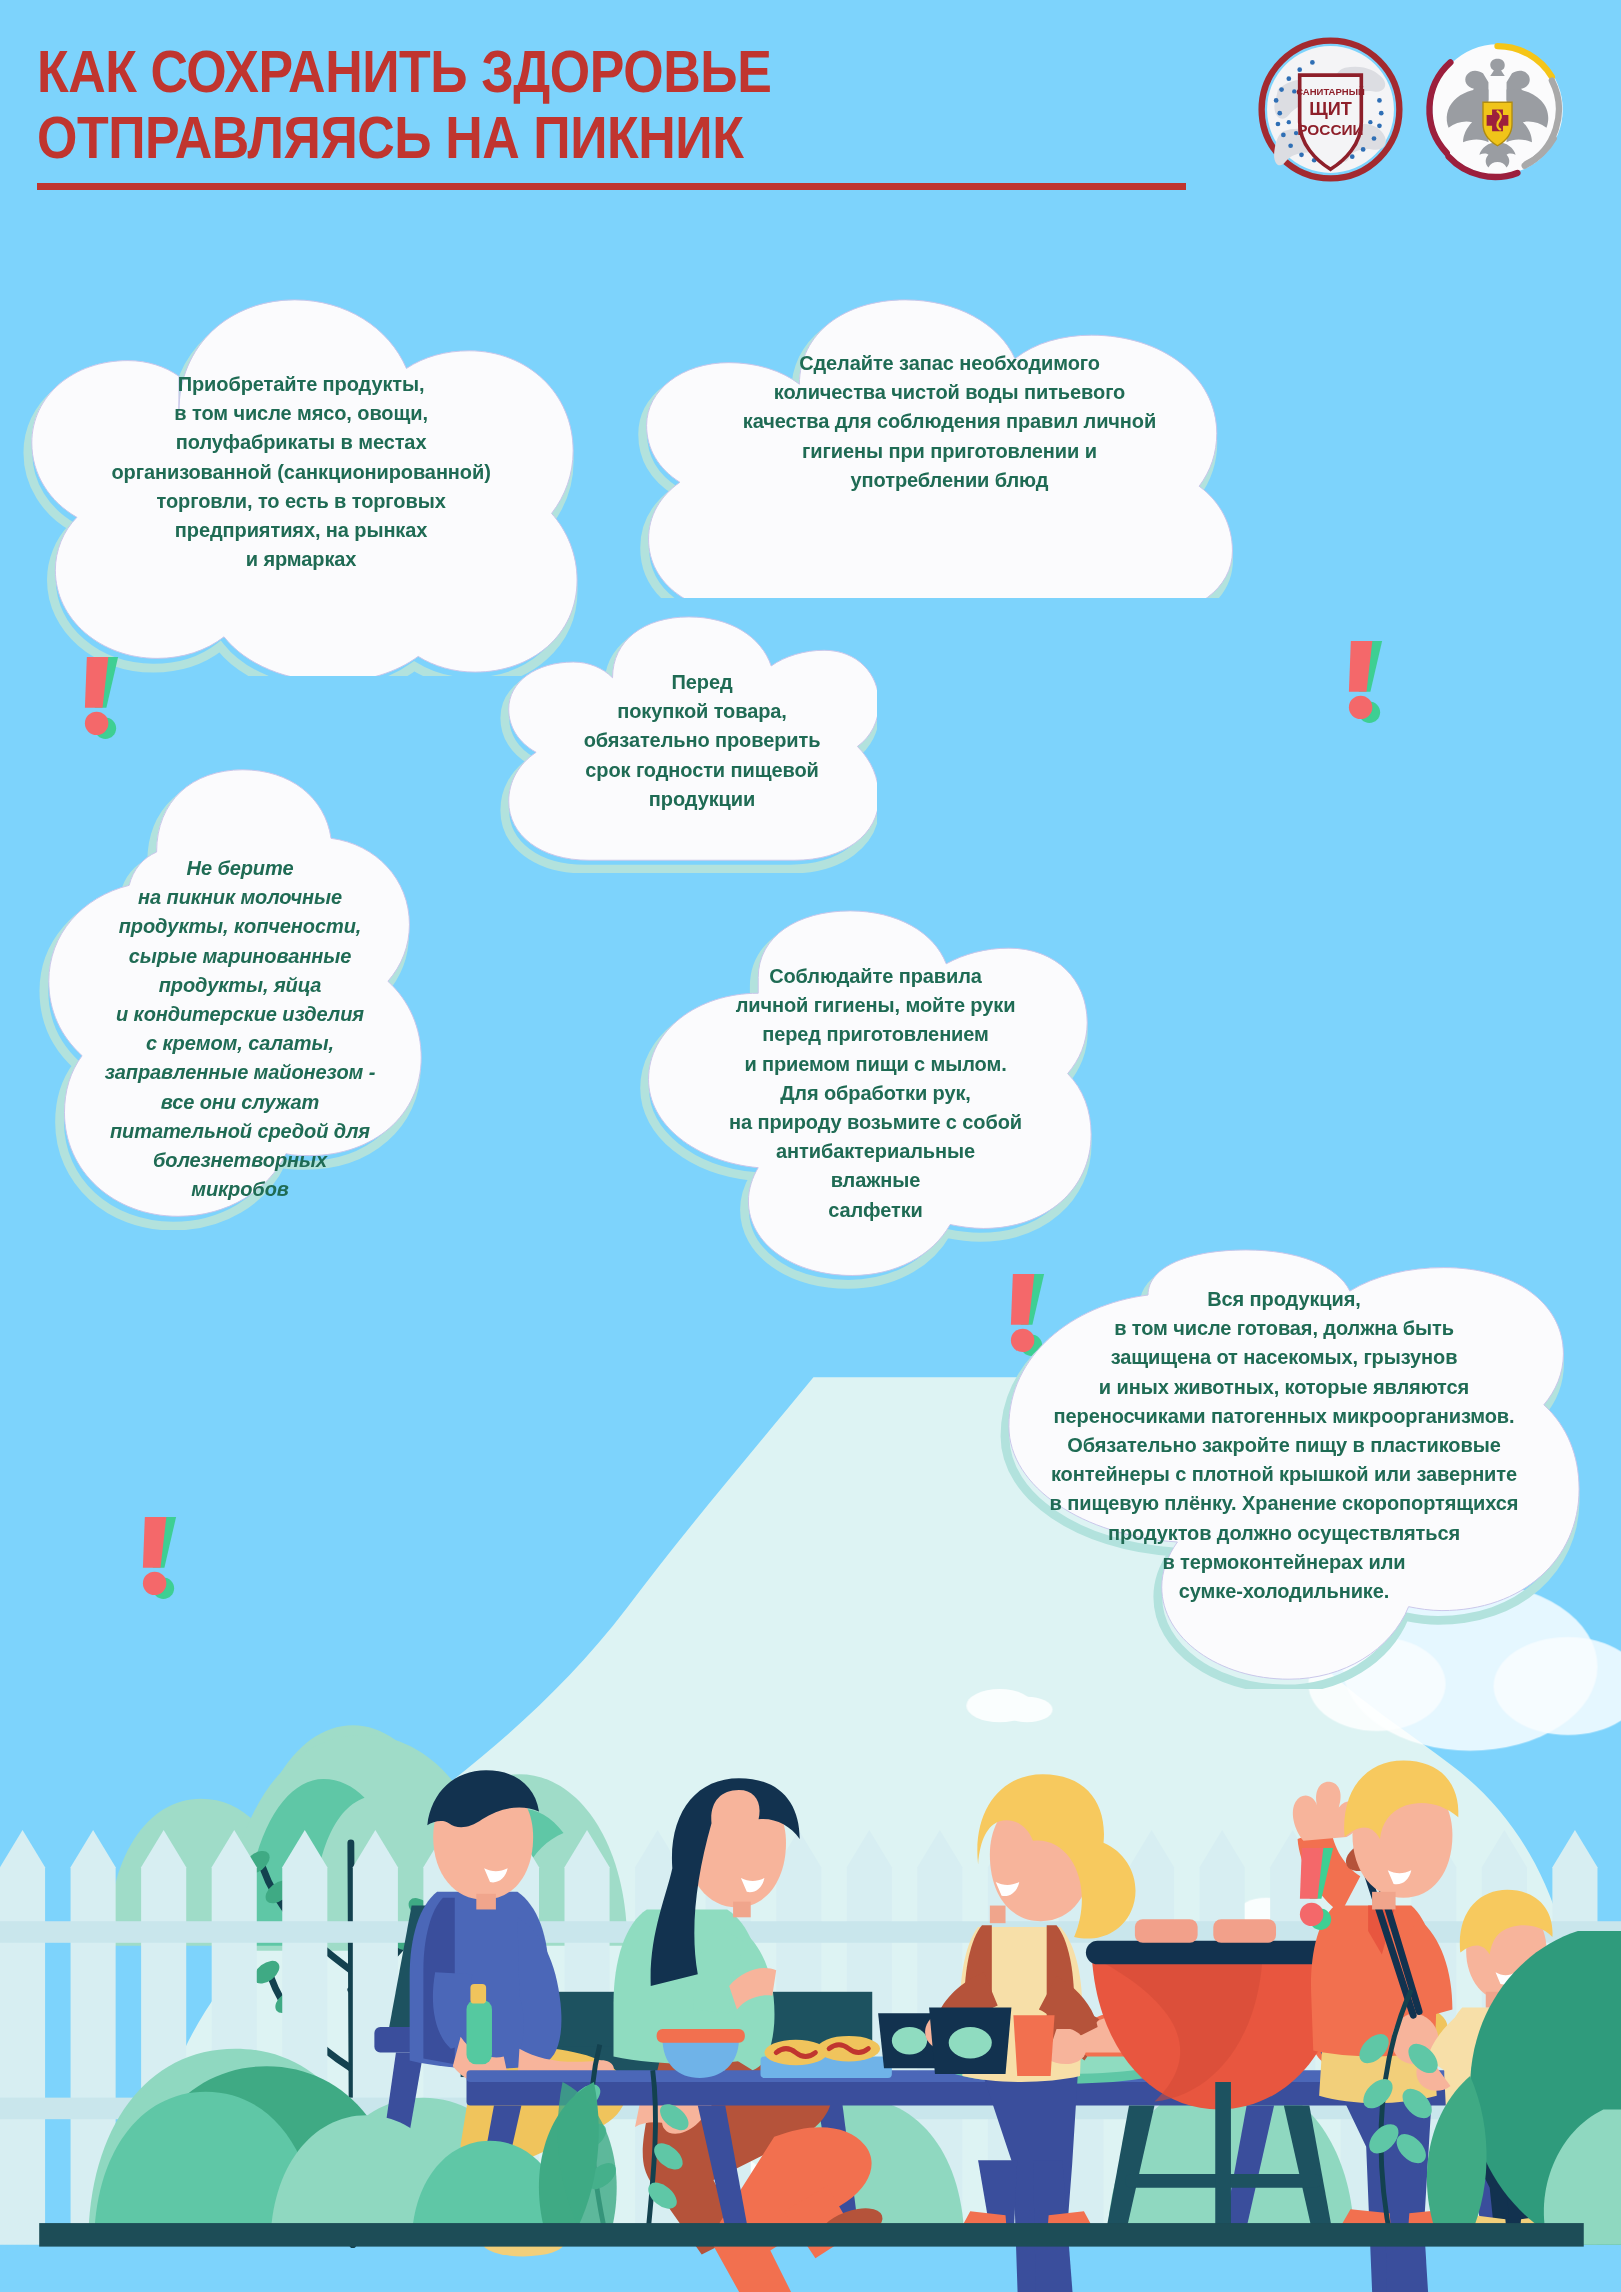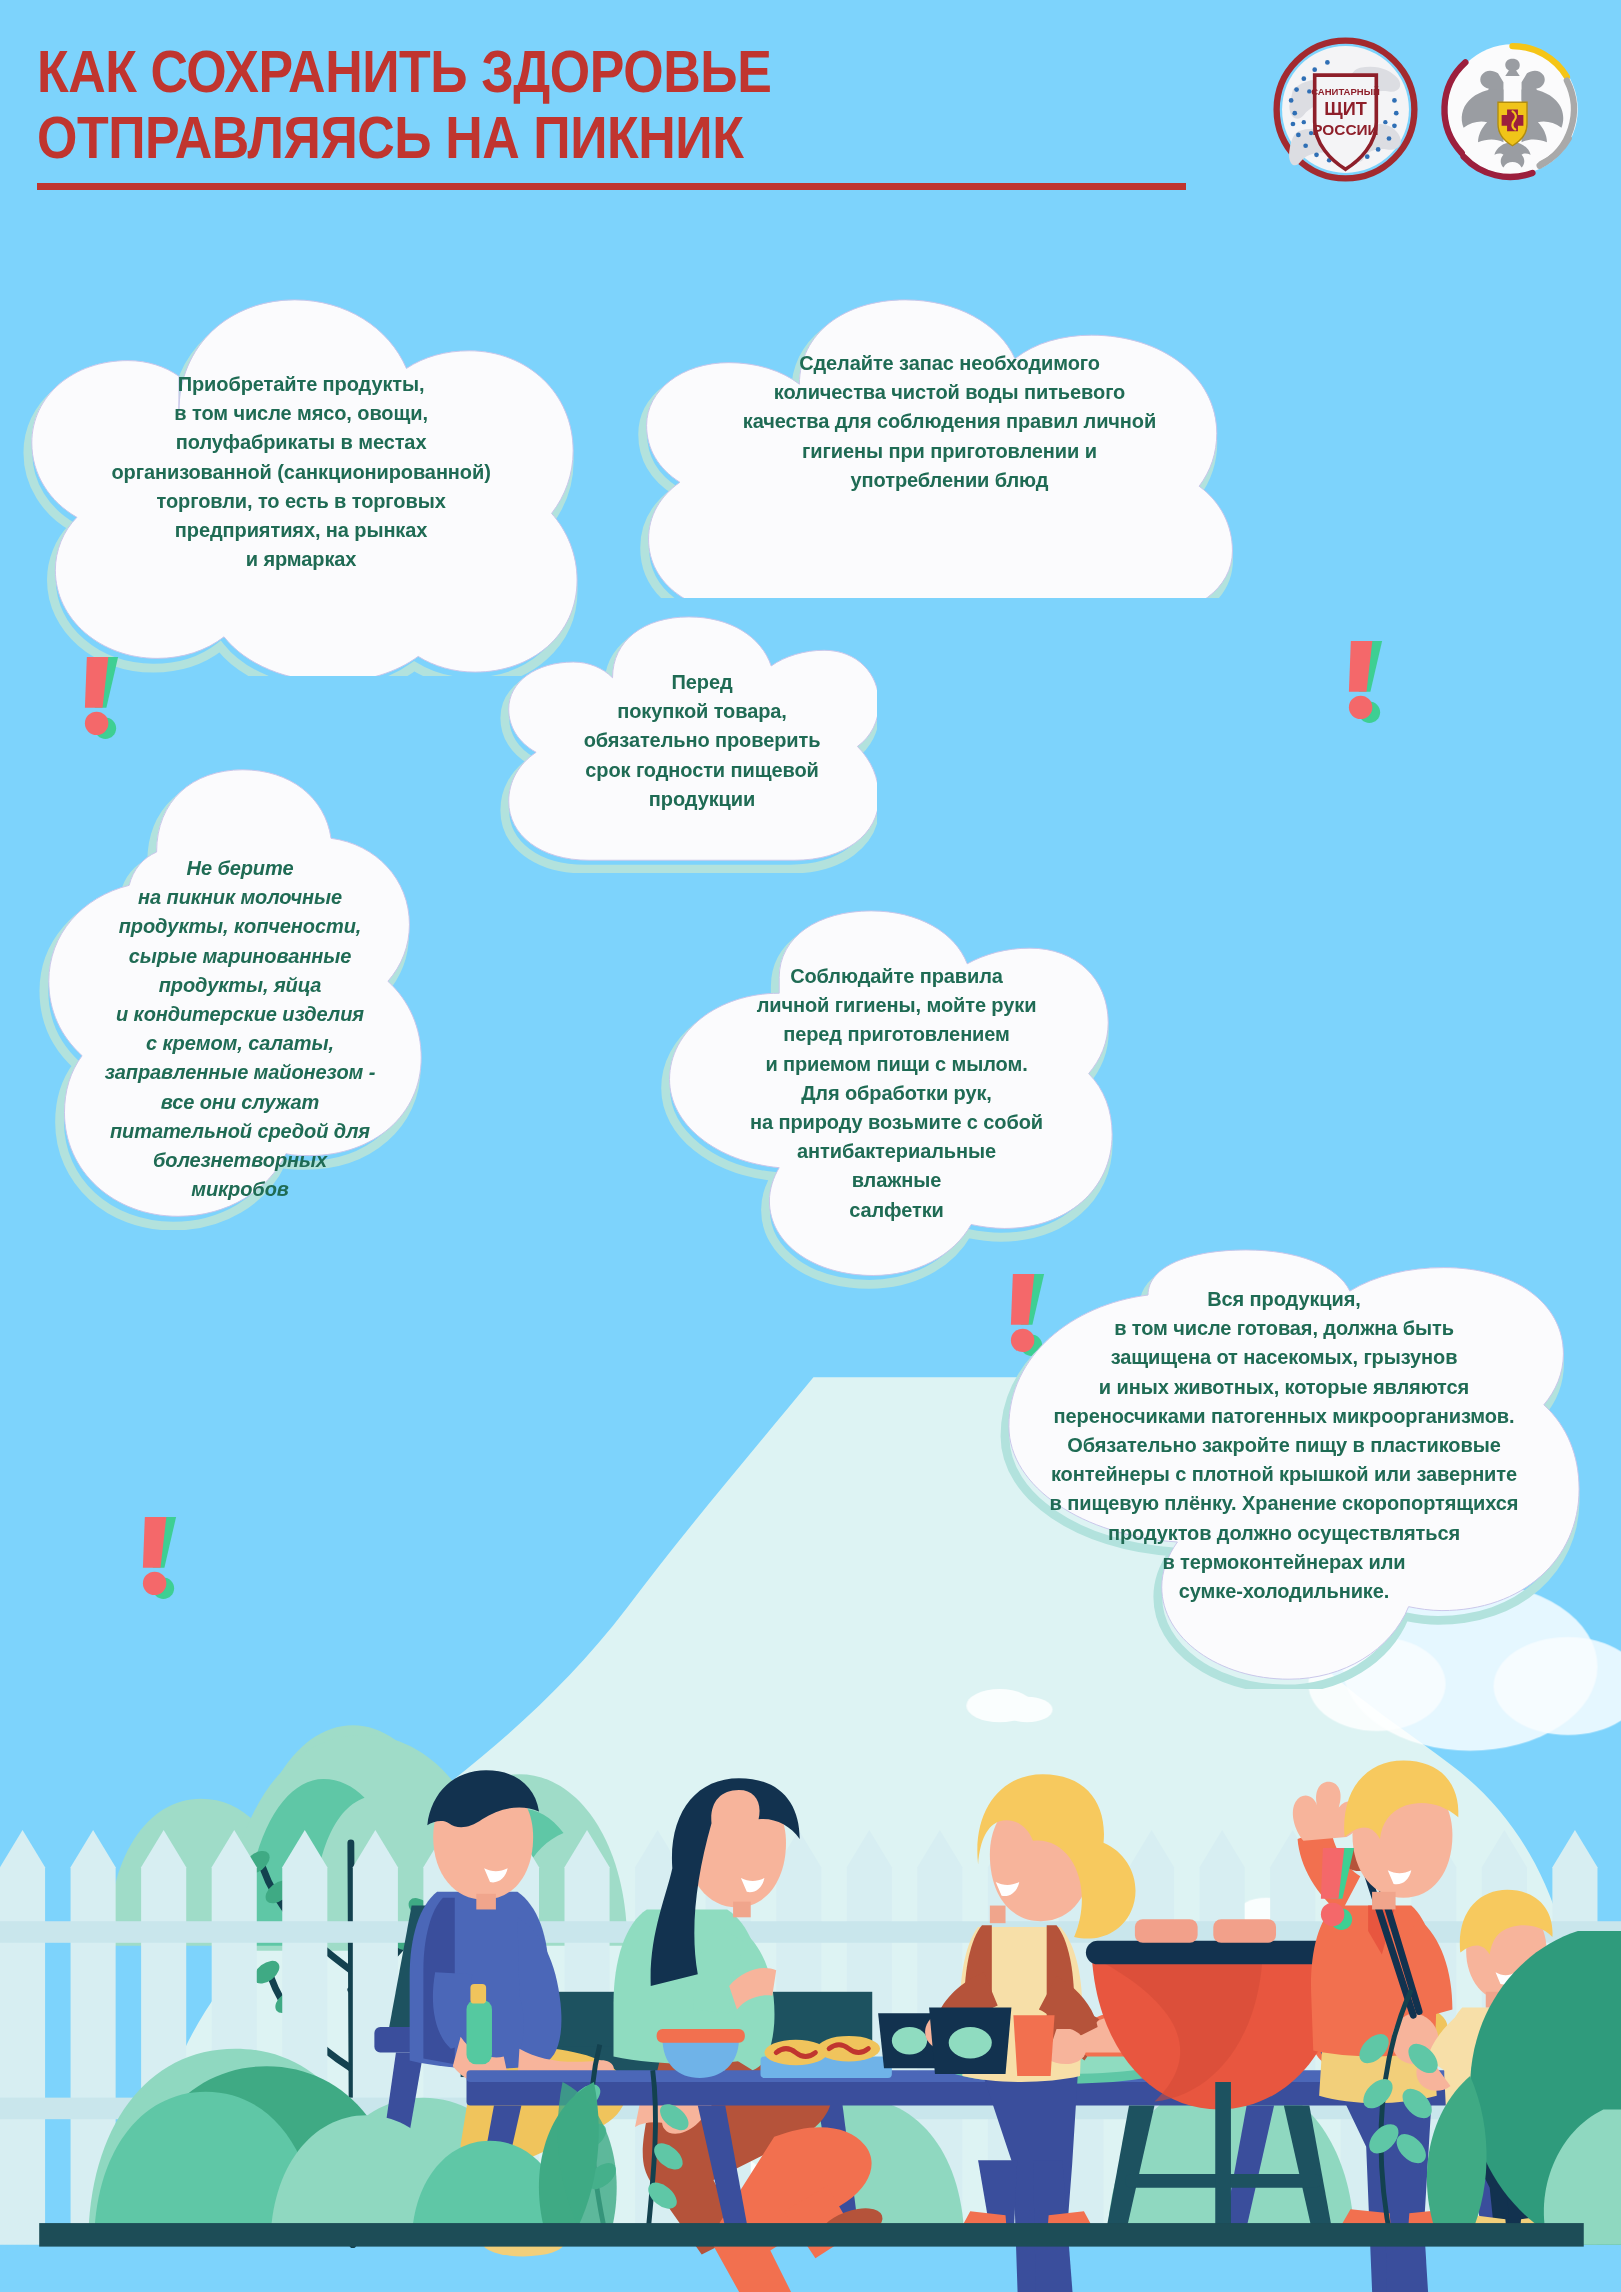--- a/index.html
+++ b/index.html
@@ -48,21 +48,21 @@
   .title-rule{
     margin-top:11.8px;
     width:1149px;
     height:6.9px;
     background:#c0352f;
   }
 
   
   .logos{
     position:absolute;
-    right:36px;
+    right:51px;
     top:37px;
     display:flex;
     align-items:center;
     gap:21.6px;
     z-index:7;
   }
   .logo-shield,.logo-eagle{width:145px;height:145px;display:block;}
 
   
   .cloud{
@@ -106,21 +106,21 @@
   #cloud-expiry .cloud-text{padding:55px 41px 0 73px;}
   #cloud-expiry .excl{left:510px; top:659px;}
 
   #cloud-grill        {left:921px;  top:613px;  width:559px;  height:270px;}
   #cloud-grill .cloud-text{padding:41px 49px 0 88px;}
 
   #cloud-avoid        {left:39px;   top:760px;  width:392px;  height:470px;}
   #cloud-avoid .cloud-text{padding:94px 47px 0 57px;font-style:italic;}
   #cloud-avoid .excl{left:98px; top:755px;}
 
-  #cloud-hygiene      {left:648px;  top:907px;  width:470px;  height:392px;}
+  #cloud-hygiene      {left:627px;  top:907px;  width:470px;  height:392px;}
   #cloud-hygiene .cloud-text{padding:55px 47px 0 74px;}
   #cloud-hygiene .excl{left:667px; top:939px;}
 
   #cloud-wash         {left:181px;  top:1289px; width:667px;  height:250px;}
   #cloud-wash .cloud-text{padding:49px 39px 0 76px;}
 
   #cloud-store        {left:956px;  top:1248px; width:627px;  height:441px;}
   #cloud-store .cloud-text{padding:37px 47px 0 76px;}
 
 </style>

